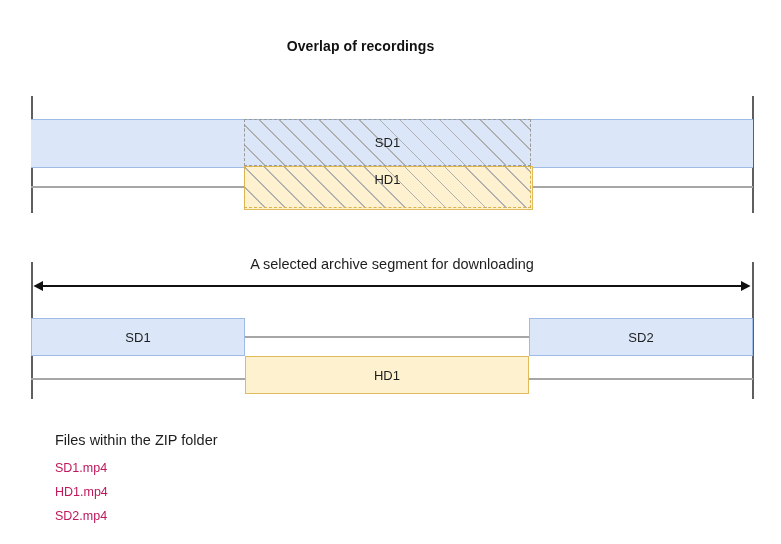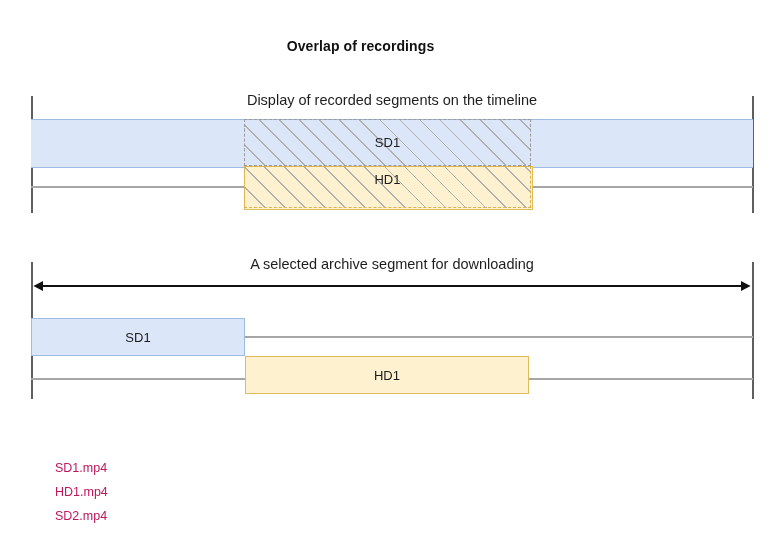--- a/index.html
+++ b/index.html
@@ -140,21 +140,20 @@
   .file-1 { top: 485px; }
   .file-2 { top: 509px; }
 </style>
 </head>
 <body>
 
 <div id="canvas">
 
   <div class="abs doc-title">Overlap of recordings</div>
 
-  <div class="abs caption-1 section-caption">Display of recorded segments on the timeline</div>
 
   <div class="abs vtick d1-left"></div>
   <div class="abs vtick d1-right"></div>
 
   <div class="abs track-blue" style="left:31px; top:119px; width:722px; height:47px;"></div>
 
   <div class="abs hrule" style="left:31px; top:186px; width:722px;"></div>
 
   <div class="abs seg-yellow" style="left:244px; top:166px; width:287px; height:42px;"></div>
 
@@ -182,23 +181,27 @@
   </svg>
 
   <div class="abs hrule" style="left:31px; top:336px; width:722px;"></div>
 
   <div class="abs hrule" style="left:31px; top:378px; width:722px;"></div>
 
   <div class="abs seg seg-blue" style="left:31px; top:318px; width:214px; height:38px;">
     <span>SD1</span>
   </div>
 
+  <div class="abs seg seg-blue" style="left:529px; top:318px; width:224px; height:38px;">
+    <span>SD2</span>
+  </div>
 
   <div class="abs seg seg-yellow" style="left:245px; top:356px; width:284px; height:38px;">
     <span>HD1</span>
   </div>
 
+  <div class="abs files-title">Files within the ZIP folder</div>
 
   <div class="abs file-item file-0">SD1.mp4</div>
   <div class="abs file-item file-1">HD1.mp4</div>
   <div class="abs file-item file-2">SD2.mp4</div>
 
 </div>
 
 </body></html>

